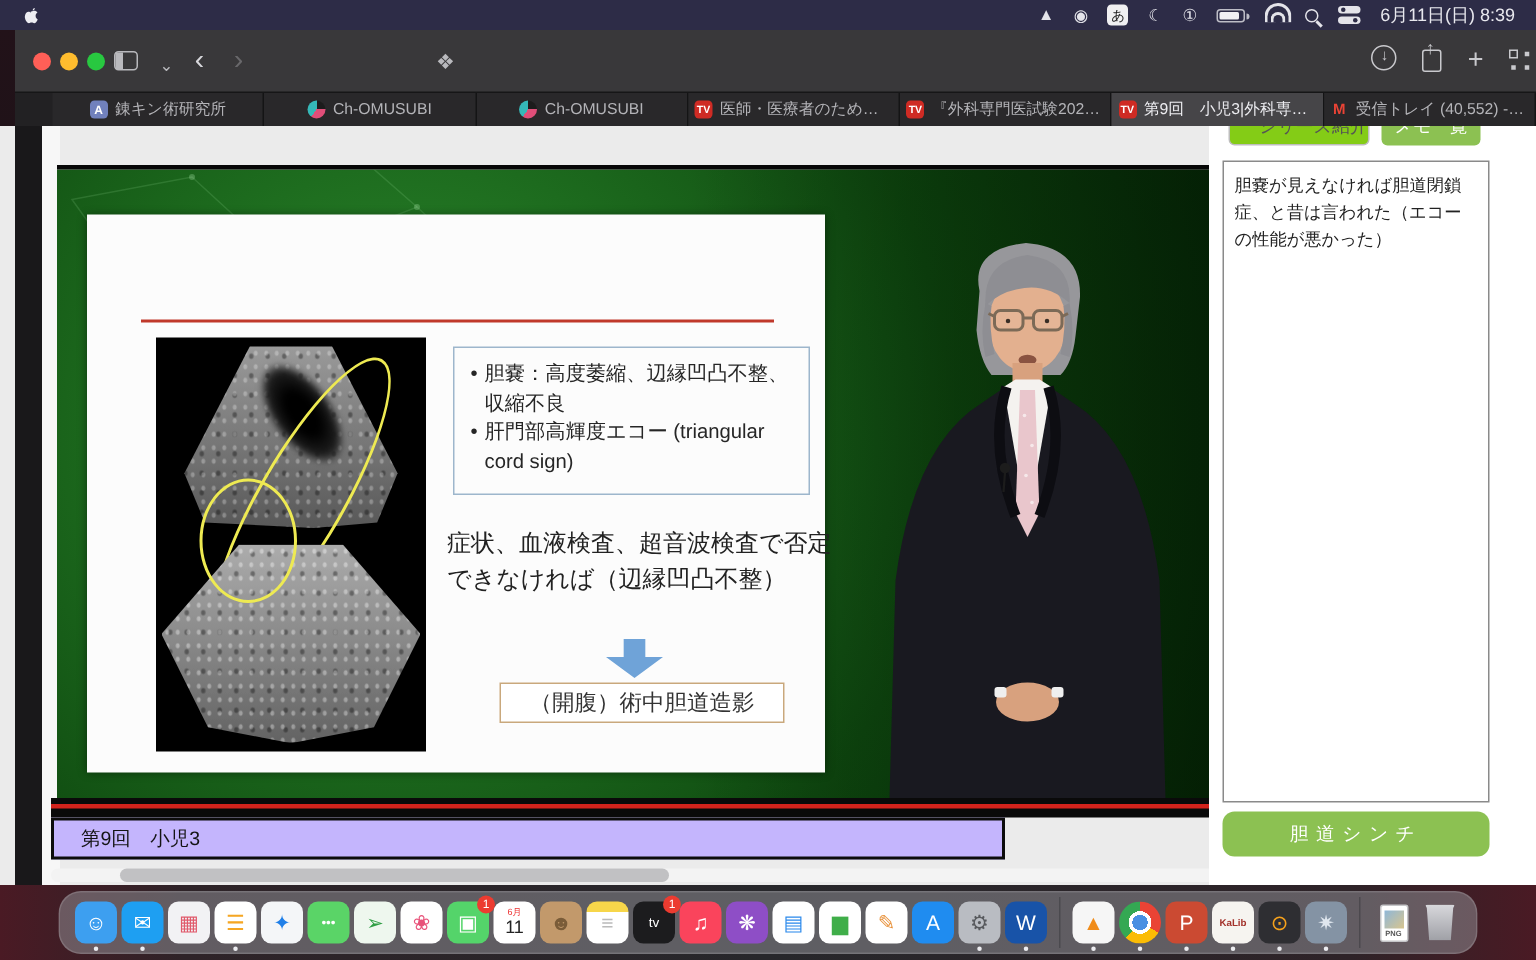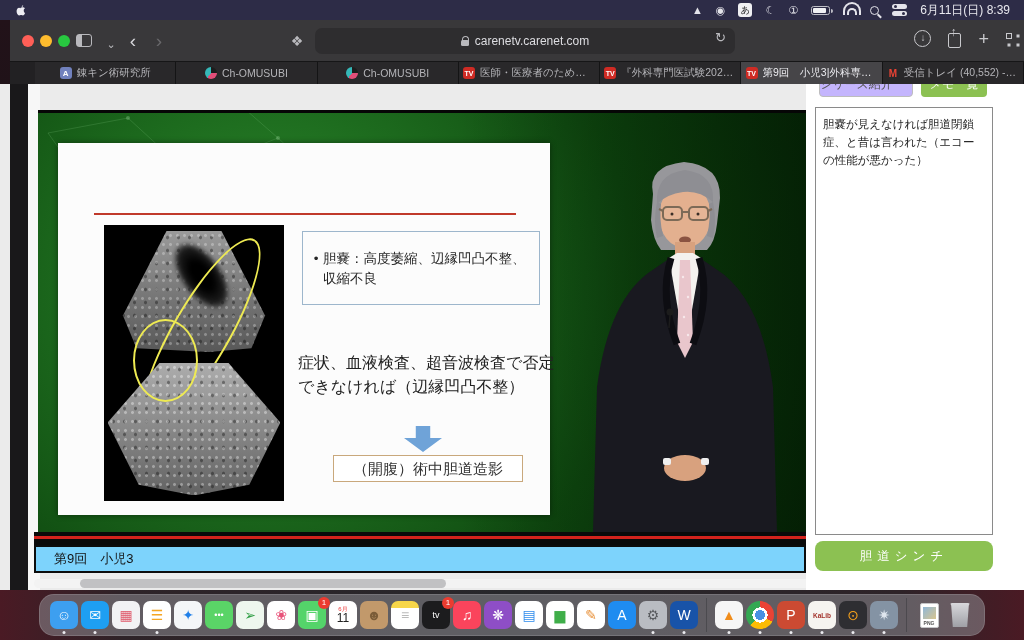--- a/index.html
+++ b/index.html
@@ -104,43 +104,43 @@
   .us1 { left:8%; top:2%; width:84%; height:44%;
     clip-path:polygon(32% 0,68% 0,97% 70%,88% 97%,60% 100%,12% 97%,3% 70%); }
   .us2 { left:2%; top:50%; width:96%; height:48%;
     clip-path:polygon(30% 0,70% 0,100% 45%,82% 92%,50% 100%,18% 92%,0 45%);
     filter:brightness(1.12); }
   .blob { position:absolute; left:42%; top:6%; width:26%; height:62%; border-radius:50%;
     background:radial-gradient(#000 30%, #1d1d1d 60%, transparent 75%); transform:rotate(-36deg); filter:blur(2px); }
   .ell1 { position:absolute; left:38%; top:0%; width:32%; height:78%; border:2px solid #eeea52; border-radius:50%; transform:rotate(30deg); }
   .ell2 { position:absolute; left:16%; top:34%; width:36%; height:30%; border:2px solid #eeea52; border-radius:50%; }
 
-  .bulletbox { position:absolute; left:244px; top:88px; width:238px; height:74px; border:1.2px solid #9db6cc;
-    padding:17px 8px 0 6px; font-size:13.5px; line-height:1.45; color:#262626; }
+  .bulletbox { position:absolute; left:244px; top:88px; width:238px; height:99px; border:1.2px solid #9db6cc;
+    padding:7px 8px 0 6px; font-size:13.5px; line-height:1.45; color:#262626; }
   .bullet { display:flex; }
   .bullet::before { content:"•"; flex:0 0 14px; text-align:center; }
   .para { position:absolute; left:240px; top:208px; width:258px; font-size:16px; line-height:1.5; color:#222; }
   .downarrow { position:absolute; left:346px; top:283px; width:38px; height:26px; background:#6fa3d8;
     clip-path:polygon(31% 0,69% 0,69% 46%,100% 46%,50% 100%,0 46%,31% 46%); }
   .conclusion { position:absolute; left:275px; top:312px; width:190px; height:27px; border:1.5px solid #c9a87c;
     background:#fff; font-size:15px; text-align:center; line-height:25px; color:#333; }
 
   .person { position:absolute; right:12px; bottom:0; }
 
   .redband { position:absolute; left:34px; top:448px; width:772px; height:13px; background:#0a0a0a; }
   .redline { position:absolute; left:0; top:4px; width:100%; height:3px; background:#d3231c; }
-  .bottombar { position:absolute; left:34px; top:461px; width:772px; height:28px; background:#7dd3fc;
+  .bottombar { position:absolute; left:34px; top:461px; width:636px; height:28px; background:#c4b5fd;
     border:2px solid #0c0c0c; font-size:13px; color:#141414; line-height:24px; padding-left:18px; }
   .hscroll { position:absolute; left:34px; top:495px; width:984px; height:9px; background:#f3f3f3; border-radius:5px; }
   .hthumb { position:absolute; left:46px; top:0; width:366px; height:9px; background:#c1c1c3; border-radius:5px; }
 
   
   .notepanel { position:absolute; left:806px; top:0; width:218px; height:506px; background:#fff; }
-  .series-btn { position:absolute; left:13px; top:-13px; width:94px; height:26px; background:#c4b5fd;
-    border:1px solid #bdbdbd; border-radius:4px; font-size:12px; color:#555; text-align:left; line-height:24px; }
+  .series-btn { position:absolute; left:13px; top:-13px; width:94px; height:26px; background:#84cc16;
+    border:1px solid #bdbdbd; border-radius:4px; font-size:12px; color:#555; text-align:right; line-height:24px; }
   .memo-btn { position:absolute; left:115px; top:-13px; width:66px; height:26px; background:#8cc152;
     border:none; border-radius:4px; font-size:12px; color:#fff; text-align:center; line-height:26px; }
   .memo-ta { position:absolute; left:9px; top:23px; width:178px; height:428px; border:1.5px solid #8a8a8a;
     padding:8px 7px; font-size:11.5px; line-height:1.55; color:#222; resize:none;
     font-family:"Liberation Sans","DejaVu Sans",sans-serif; }
   .save-btn { position:absolute; left:9px; top:457px; width:178px; height:30px; background:#8cc152; border:none;
     border-radius:8px; color:#fff; font-size:12.5px; letter-spacing:5px; }
 
   
   .dock { position:absolute; left:50%; transform:translateX(-50%); bottom:4px; height:42px; z-index:40;
@@ -194,25 +194,20 @@
 
   <div class="toolbar">
     <div class="tl r"></div>
     <div class="tl y"></div>
     <div class="tl g"></div>
     <div class="tbico sidebar-ic"></div>
     <div class="tbico chev">⌄</div>
     <div class="tbico back">‹</div>
     <div class="tbico fwd">›</div>
     <div class="tbico shield">❖</div>
-    <div class="urlfield">
-      <span class="lock"></span>
-      <span>carenetv.carenet.com</span>
-      <span class="reload">↻</span>
-    </div>
     <div class="rt-icons">
       <span class="dl">↓</span>
       <span class="share"></span>
       <span class="plus">+</span>
       <span class="tgrid"></span>
     </div>
   </div>
 
   <div class="tabbar" id="tabbar">
       <div class="tab">
@@ -271,20 +266,21 @@
           <div class="usfan us1">
             <div class="blob"></div>
           </div>
           <div class="ell1"></div>
           <div class="usfan us2"></div>
           <div class="ell2"></div>
         </div>
 
         <div class="bulletbox">
           <div class="bullet">胆嚢：高度萎縮、辺縁凹凸不整、収縮不良</div>
+          <div class="bullet">肝門部高輝度エコー (triangular cord sign)</div>
         </div>
 
         <div class="para">症状、血液検査、超音波検査で否定できなければ（辺縁凹凸不整）</div>
         <div class="downarrow"></div>
         <div class="conclusion">（開腹）術中胆道造影</div>
       </div>
 
       <svg class="person" width="215" height="380" viewBox="0 0 215 380">
         <path d="M74 42 Q68 14 105 10 Q142 13 141 46 L138 72 Q136 90 128 98 L82 98 Q74 88 72 68 Z" fill="#97979b"></path>
         <ellipse cx="106" cy="64" rx="26" ry="32" fill="#e3b08f"></ellipse>

